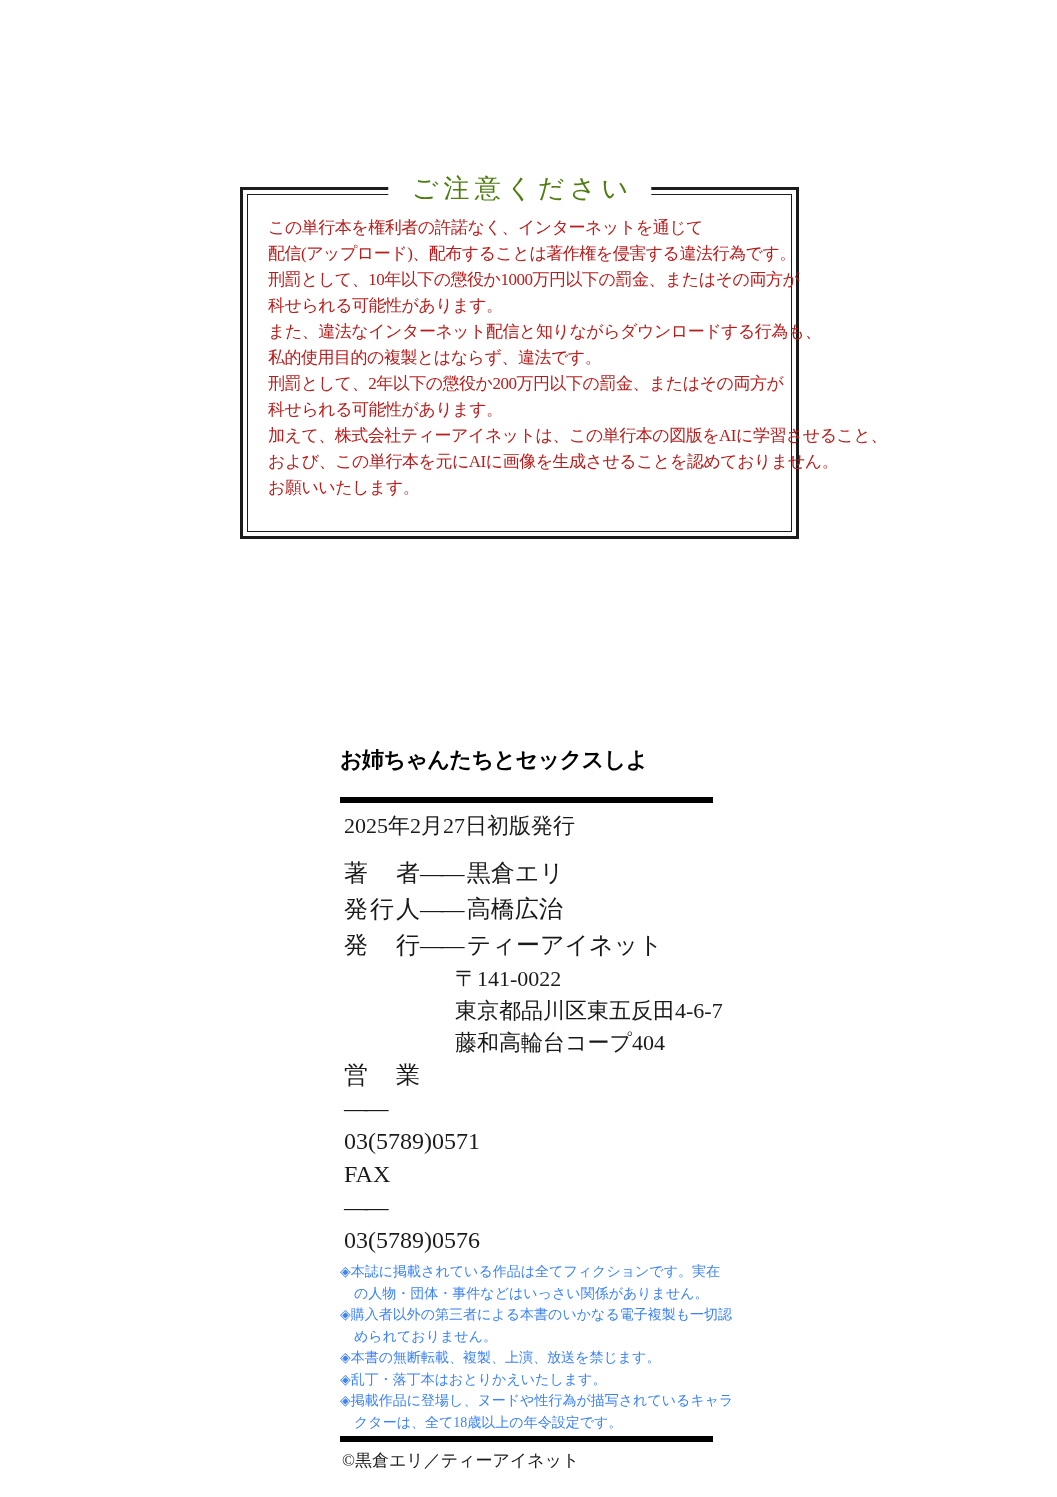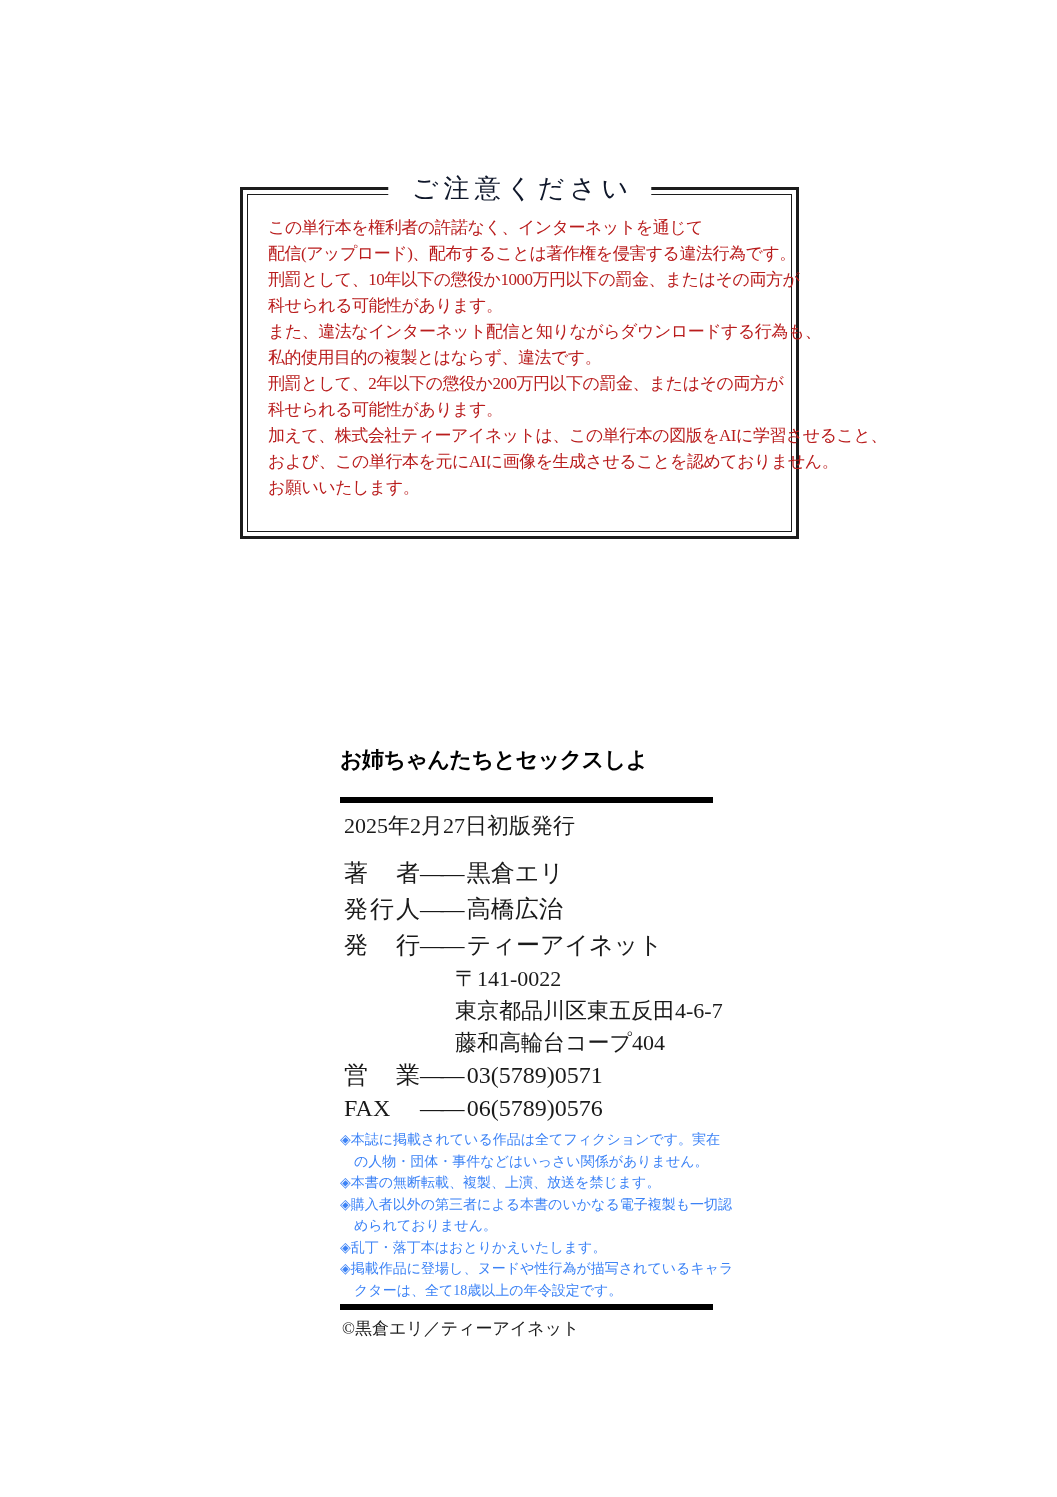--- a/index.html
+++ b/index.html
@@ -31,21 +31,21 @@
   .notice-legend {
     position: absolute;
     top: -19px;
     left: 50%;
     transform: translateX(-50%);
     background: #ffffff;
     padding: 0 18px 0 24px;
     font-size: 26px;
     letter-spacing: 0.2em;
     white-space: nowrap;
-    color: #0f172a;
+    color: #4d7c0f;
     z-index: 2;
     line-height: 36px;
   }
   .notice-body {
     position: absolute;
     left: 25px; top: 25px; right: 8px;
     z-index: 1;
   }
   .notice-line {
     font-size: 17px;
@@ -89,21 +89,21 @@
   .rows { margin-left: 4px; font-family: Liberation Serif, serif; }
   .rows-top { margin-top: 14px; }
   .rows-bottom { margin-top: 0; }
   .row {
     display: flex;
     align-items: baseline;
     font-size: 24px;
     line-height: 36px;
     white-space: nowrap;
   }
-  .rows-bottom .row { line-height: 33px; }
+  .rows-bottom .row { line-height: 33px; flex-direction: column; }
   .row-label {
     display: inline-block;
     width: 76px;
     text-align: justify;
     text-align-last: justify;
     -moz-text-align-last: justify;
   }
   .row-dash { letter-spacing: -0.15em; margin-right: 6px; }
   .row-value { white-space: nowrap; }
   .address {
@@ -215,31 +215,31 @@
 
         <div class="row">
           <span class="row-label">営業</span>
           <span class="row-dash">——</span>
           <span class="row-value">03(5789)0571</span>
         </div>
 
         <div class="row">
           <span class="row-label">FAX</span>
           <span class="row-dash">——</span>
-          <span class="row-value">06(5789)0576</span>
+          <span class="row-value">03(5789)0576</span>
         </div>
       </div>
 
     <div class="notes">
 
         <div class="note">◈本誌に掲載されている作品は全てフィクションです。実在の人物・団体・事件などはいっさい関係がありません。</div>
 
+        <div class="note">◈購入者以外の第三者による本書のいかなる電子複製も一切認められておりません。</div>
+
         <div class="note">◈本書の無断転載、複製、上演、放送を禁じます。</div>
-
-        <div class="note">◈購入者以外の第三者による本書のいかなる電子複製も一切認められておりません。</div>
 
         <div class="note">◈乱丁・落丁本はおとりかえいたします。</div>
 
         <div class="note">◈掲載作品に登場し、ヌードや性行為が描写されているキャラクターは、全て18歳以上の年令設定です。</div>
       </div>
 
     <div class="rule rule-bottom"></div>
     <div class="copyright">©黒倉エリ／ティーアイネット</div>
   </section>
 

